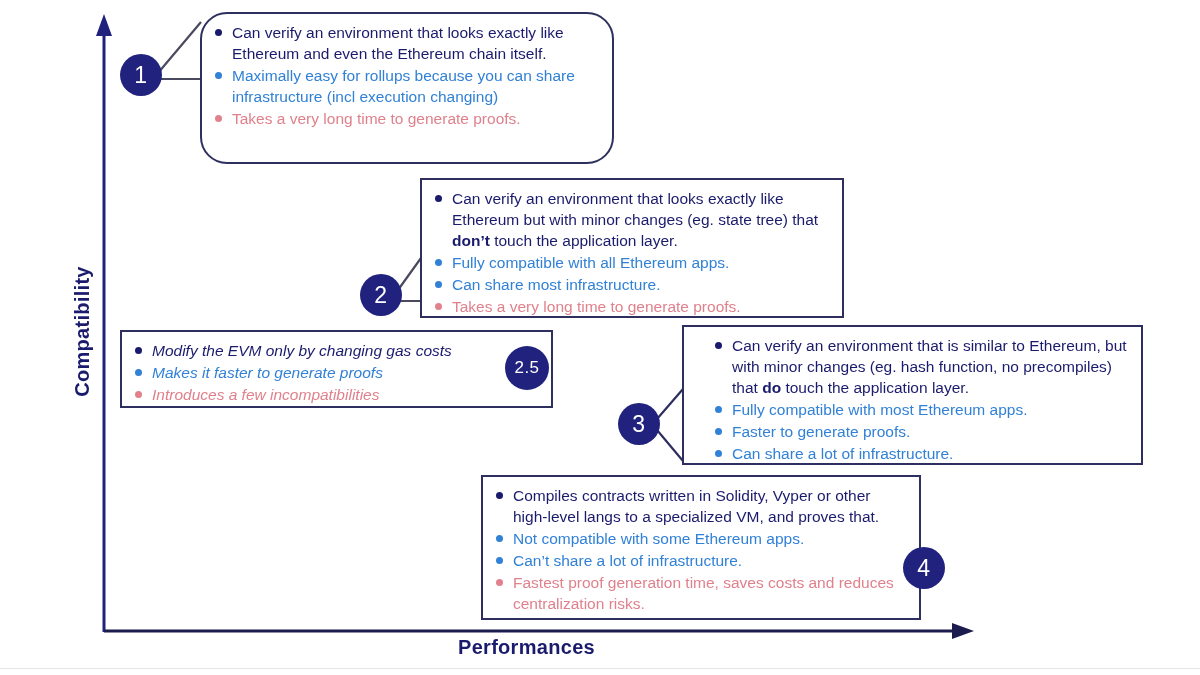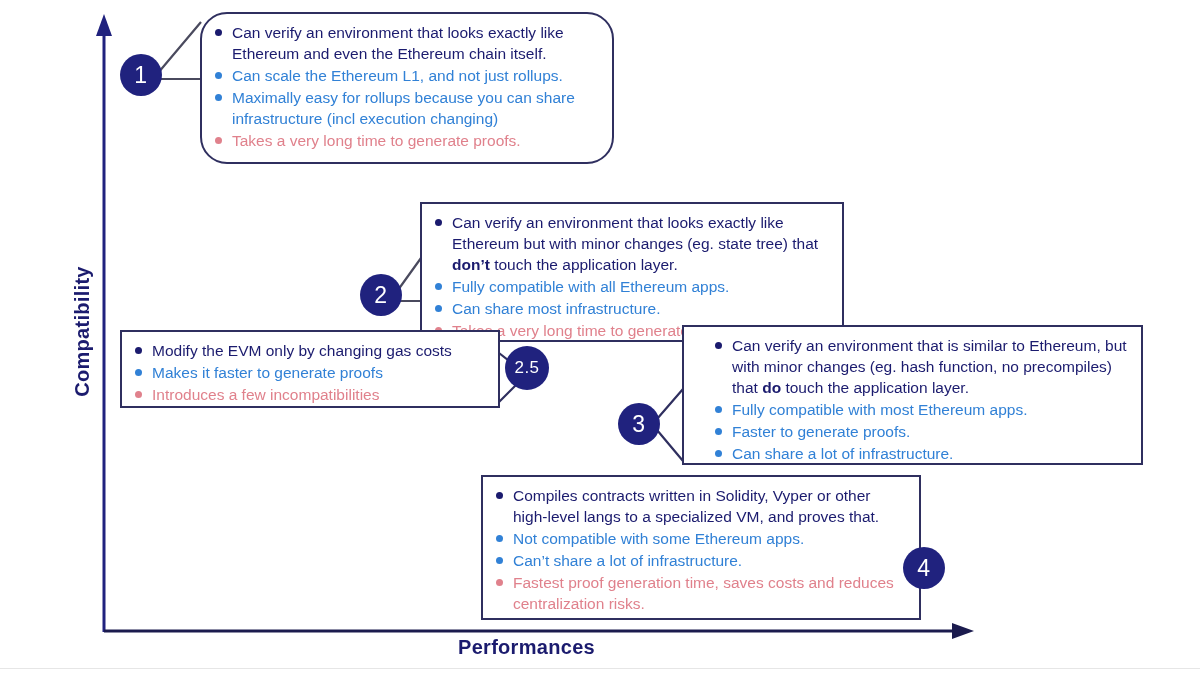--- a/index.html
+++ b/index.html
@@ -143,40 +143,39 @@
       <path d="M 895,536 L 919,562 M 895,604 L 919,576" stroke="#2f2f5f" stroke-width="2.2" fill="none"></path>
     </g>
   </svg>
 
   <div class="axis-label" id="y-axis-label">Compatibility</div>
   <div class="axis-label" id="x-axis-label">Performances</div>
 
   <div class="callout" style="left:200px; top:12px; width:414px; height:152px;border-radius:27px;">
     <ul class="blist">
       <li class="navy">Can verify an environment that looks exactly like Ethereum and even the Ethereum chain itself.</li>
-      <li class="blue">Can scale the Ethereum L1, and not just rollups.</li>
       <li class="blue">Maximally easy for rollups because you can share infrastructure (incl execution changing)</li>
       <li class="pink">Takes a very long time to generate proofs.</li>
     </ul>
   </div>
   <div class="num-circle" style="left:120px; top:54px; width:42px; height:42px;">1</div>
 
-  <div class="callout" style="left:420px; top:178px; width:424px; height:140px;margin-top:24px;">
+  <div class="callout" style="left:420px; top:178px; width:424px; height:140px;">
     <ul class="blist">
       <li class="navy">
         <span>Can verify an environment that looks exactly like Ethereum but with minor changes (eg. state tree) that </span><b>don’t</b><span> touch the application layer.</span>
       </li>
       <li class="blue">Fully compatible with all Ethereum apps.</li>
       <li class="blue">Can share most infrastructure.</li>
       <li class="pink">Takes a very long time to generate proofs.</li>
     </ul>
   </div>
   <div class="num-circle" style="left:360px; top:274px; width:42px; height:42px;">2</div>
 
-  <div class="callout" style="left:120px; top:330px; width:380px; height:78px;">
+  <div class="callout" style="left:120px; top:330px; width:433px; height:78px;font-style:italic;">
     <ul class="blist">
       <li class="navy">Modify the EVM only by changing gas costs</li>
       <li class="blue">Makes it faster to generate proofs</li>
       <li class="pink">Introduces a few incompatibilities</li>
     </ul>
   </div>
   <div class="num-circle small-text" style="left:505px; top:346px; width:44px; height:44px;">2.5</div>
 
   <div class="callout" style="left:682px; top:325px; width:461px; height:140px;padding-left:28px;">
     <ul class="blist">

